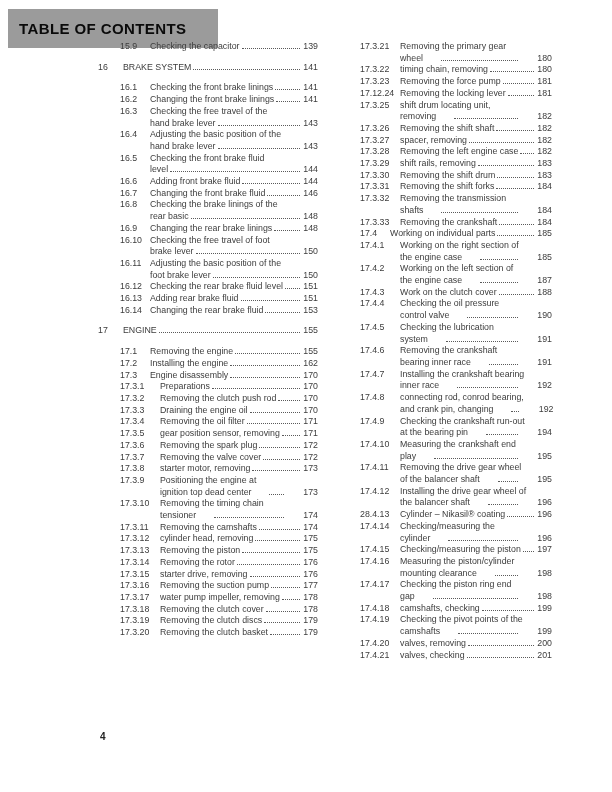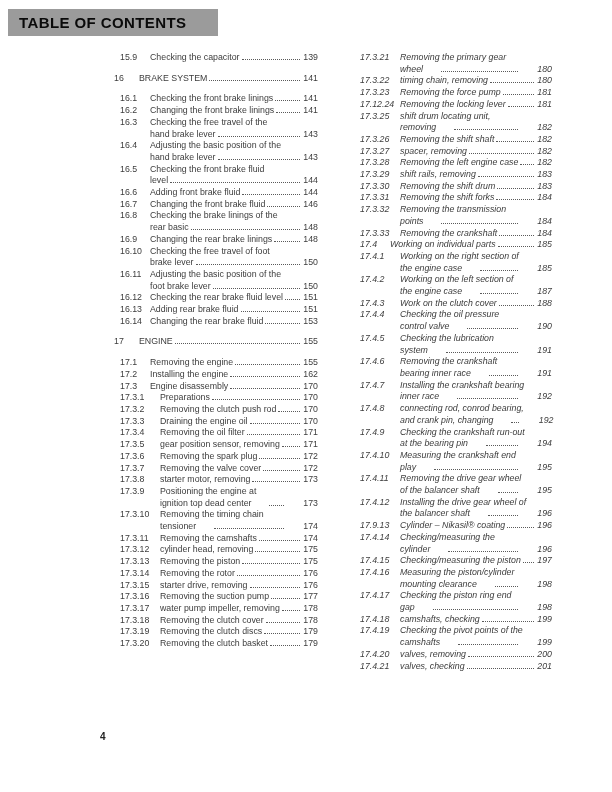--- a/index.html
+++ b/index.html
@@ -9,42 +9,42 @@
     font-family: "Liberation Sans", sans-serif;
     color: var(--body-text, #3c3c3c);
     position: relative;
     overflow: hidden;
   }
   .sheet { position: absolute; inset: 0; background: #fff; }
 
   
   .header-bar {
     position: absolute; left: 8px; top: 9px;
-    width: 210px; height: 27px;
+    width: 210px; height: 39px;
     background: var(--header-bg, #9b9b9b);
     display: flex; align-items: center;
   }
   .header-bar .title {
     padding-left: 11px;
     font-size: 15px; font-weight: bold;
     letter-spacing: 0.4px;
     color: var(--header-text, #0a0a0a);
   }
 
   
   .toc {
-    position: absolute; top: 52px; left: 98px;
+    position: absolute; top: 41px; left: 98px;
     display: flex;
   }
   .col { font-size: 8.8px; line-height: 11.7px; }
   .col.left  { width: 220px; margin-right: 20px; }
-  .col.right { width: 214px; font-style: italic; }
+  .col.right { width: 214px; }
 
   .entry { }
-  .entry.l1 { margin-top: 9px; margin-bottom: 9px; margin-left: 16px; }
+  .entry.l1 { margin-top: 9px; margin-bottom: 9px; }
 
   .line { display: flex; align-items: baseline; }
   .num { flex: none; white-space: nowrap; }
   .l1 .num { width: 25px; }
   .l2 .num { margin-left: 22px; width: 30px; }
   .l3 .num { margin-left: 22px; width: 40px; }
   .txt { white-space: nowrap; }
   .cont.lv2 { padding-left: 52px; }
   .cont.lv3 { padding-left: 62px; gap: 16px; }
 
@@ -512,21 +512,21 @@
             <span class="dots"></span>
             <span class="pg">184</span>
           </div>
         </div>
         <div class="entry l3">
           <div class="line">
             <span class="num">17.3.32</span>
             <span class="txt">Removing the transmission</span>
           </div>
           <div class="line cont lv3">
-            <span class="txt">points</span>
+            <span class="txt">shafts</span>
             <span class="dots"></span>
             <span class="pg">184</span>
           </div>
         </div>
         <div class="entry l3">
           <div class="line">
             <span class="num">17.3.33</span>
             <span class="txt">Removing the crankshaft</span>
             <span class="dots"></span>
             <span class="pg">184</span>
@@ -664,21 +664,21 @@
             <span class="txt">Installing the drive gear wheel of</span>
           </div>
           <div class="line cont lv3">
             <span class="txt">the balancer shaft</span>
             <span class="dots"></span>
             <span class="pg">196</span>
           </div>
         </div>
         <div class="entry l3">
           <div class="line">
-            <span class="num">17.9.13</span>
+            <span class="num">28.4.13</span>
             <span class="txt">Cylinder – Nikasil® coating</span>
             <span class="dots"></span>
             <span class="pg">196</span>
           </div>
         </div>
         <div class="entry l3">
           <div class="line">
             <span class="num">17.4.14</span>
             <span class="txt">Checking/measuring the</span>
           </div>

